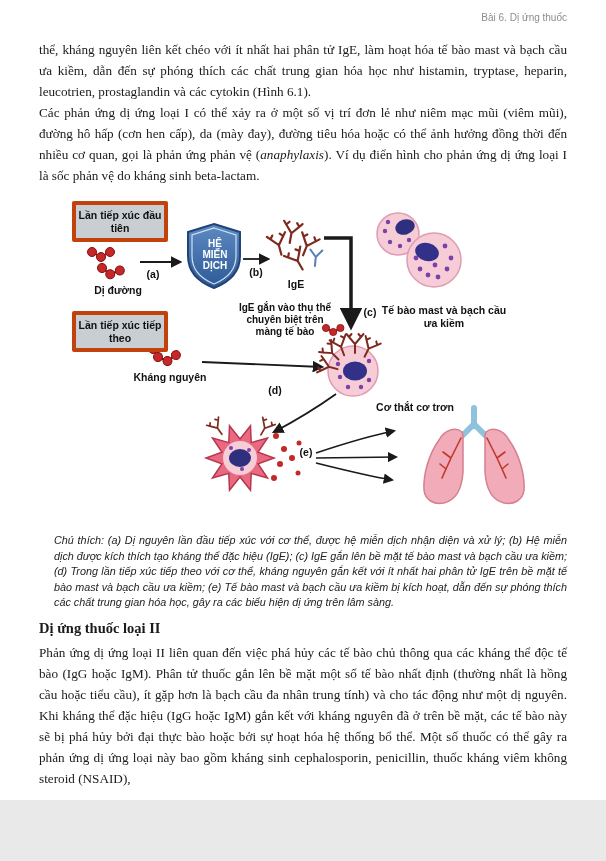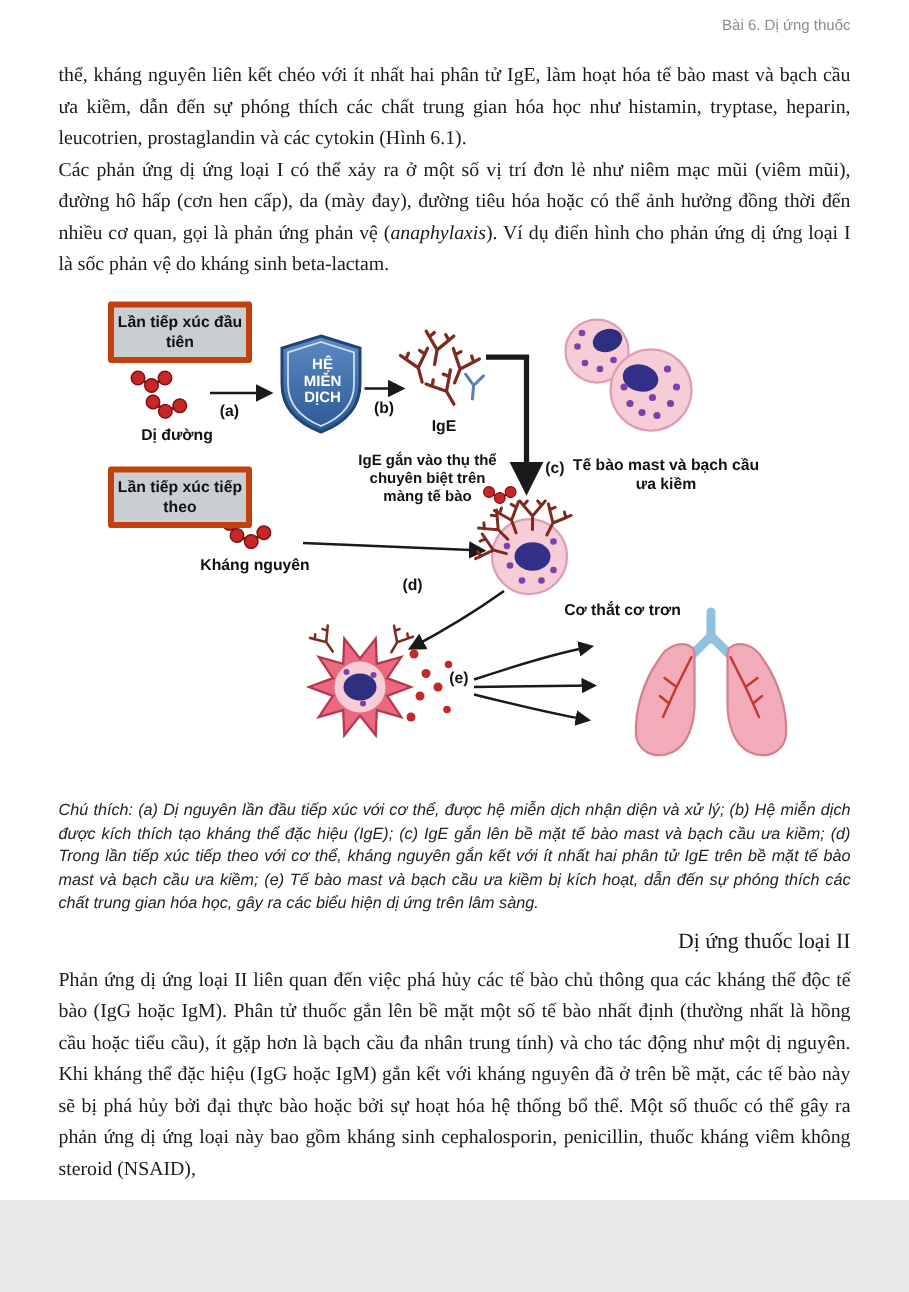--- a/index.html
+++ b/index.html
@@ -54,33 +54,32 @@
   .fl.shield-text{color:#ffffff;font-size:10px;line-height:11px;}
   .caption{
     text-align:center;
     font-family:"Liberation Sans", sans-serif;
     font-size:12px;
     margin:6px 0 9px 0;
     color:#111;
   }
   .caption .b{font-weight:bold;}
   .notes{
-    margin:0 0 9px 0;
+    margin:0 0 9px 15px;
     font-family:"Liberation Sans", sans-serif;
     font-style:italic;
     font-size:10.8px;
     line-height:15.5px;
     text-align:justify;
     color:#222;
   }
   .sec{
     margin:2px 0 5px 0;
     font-size:14.5px;
-    font-weight:normal;
-    text-align:right;
+    font-weight:bold;
   }
   .pagenum{
     position:absolute;
     right:40px;
     top:826px;
     font-family:"Liberation Sans", sans-serif;
     font-size:11.5px;
     color:#444;
   }
 </style>

